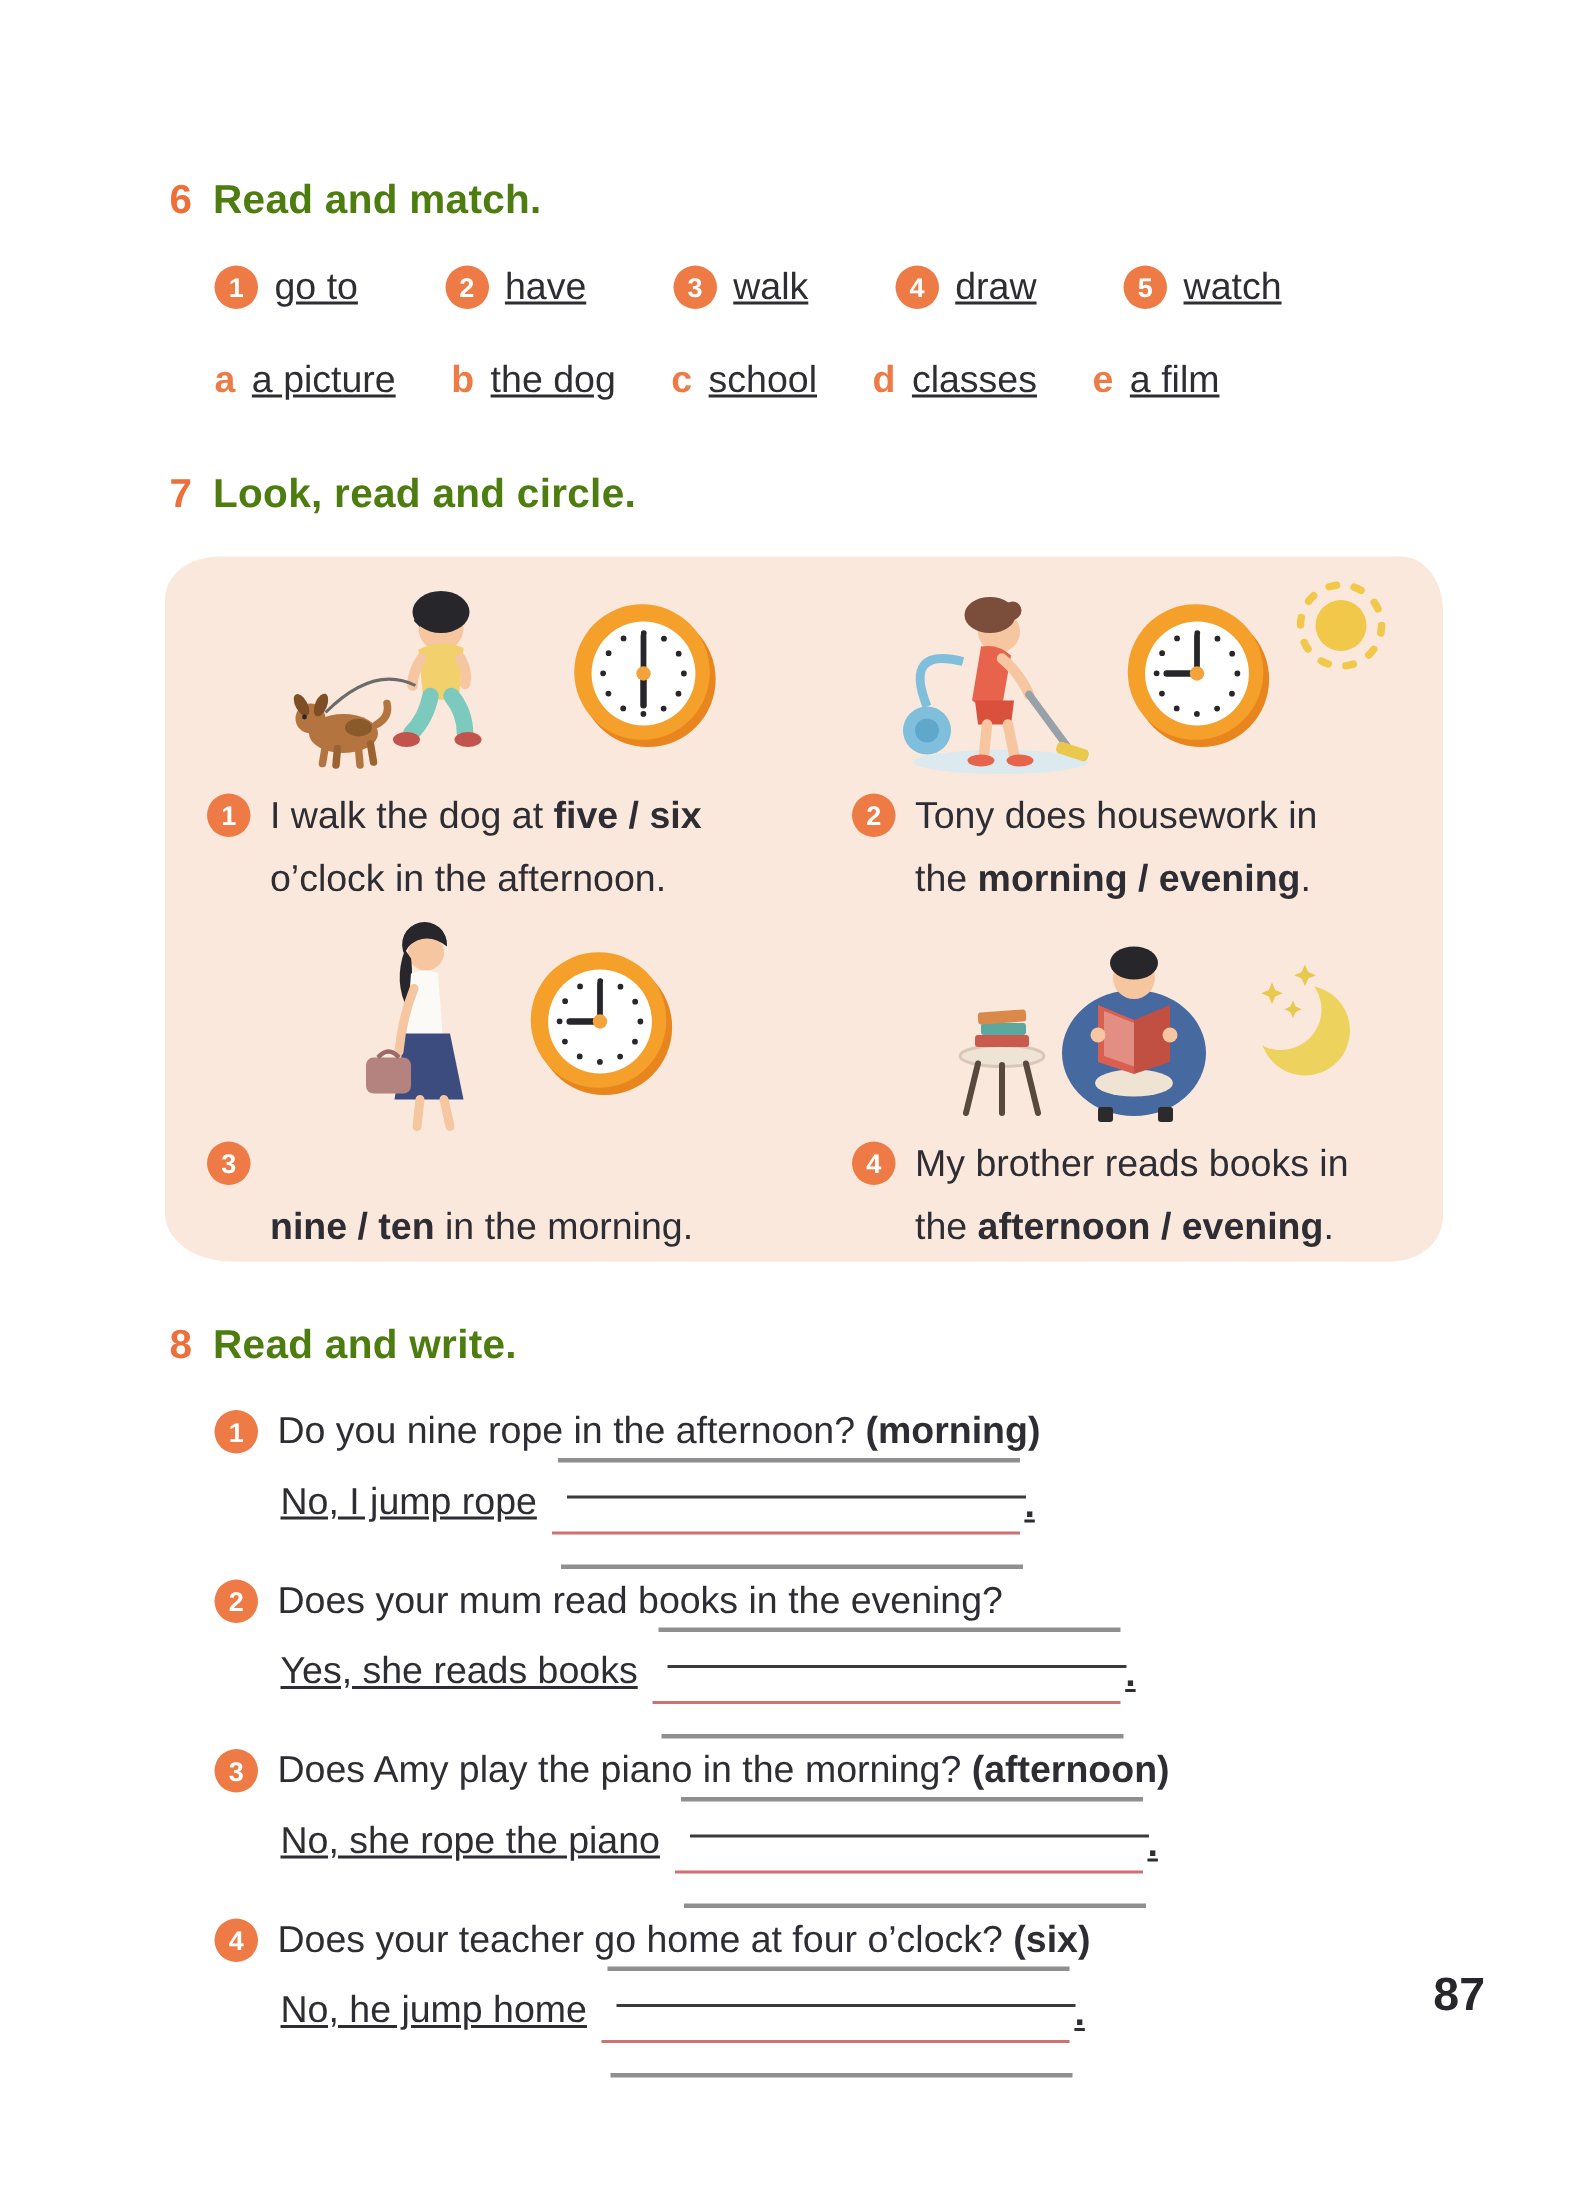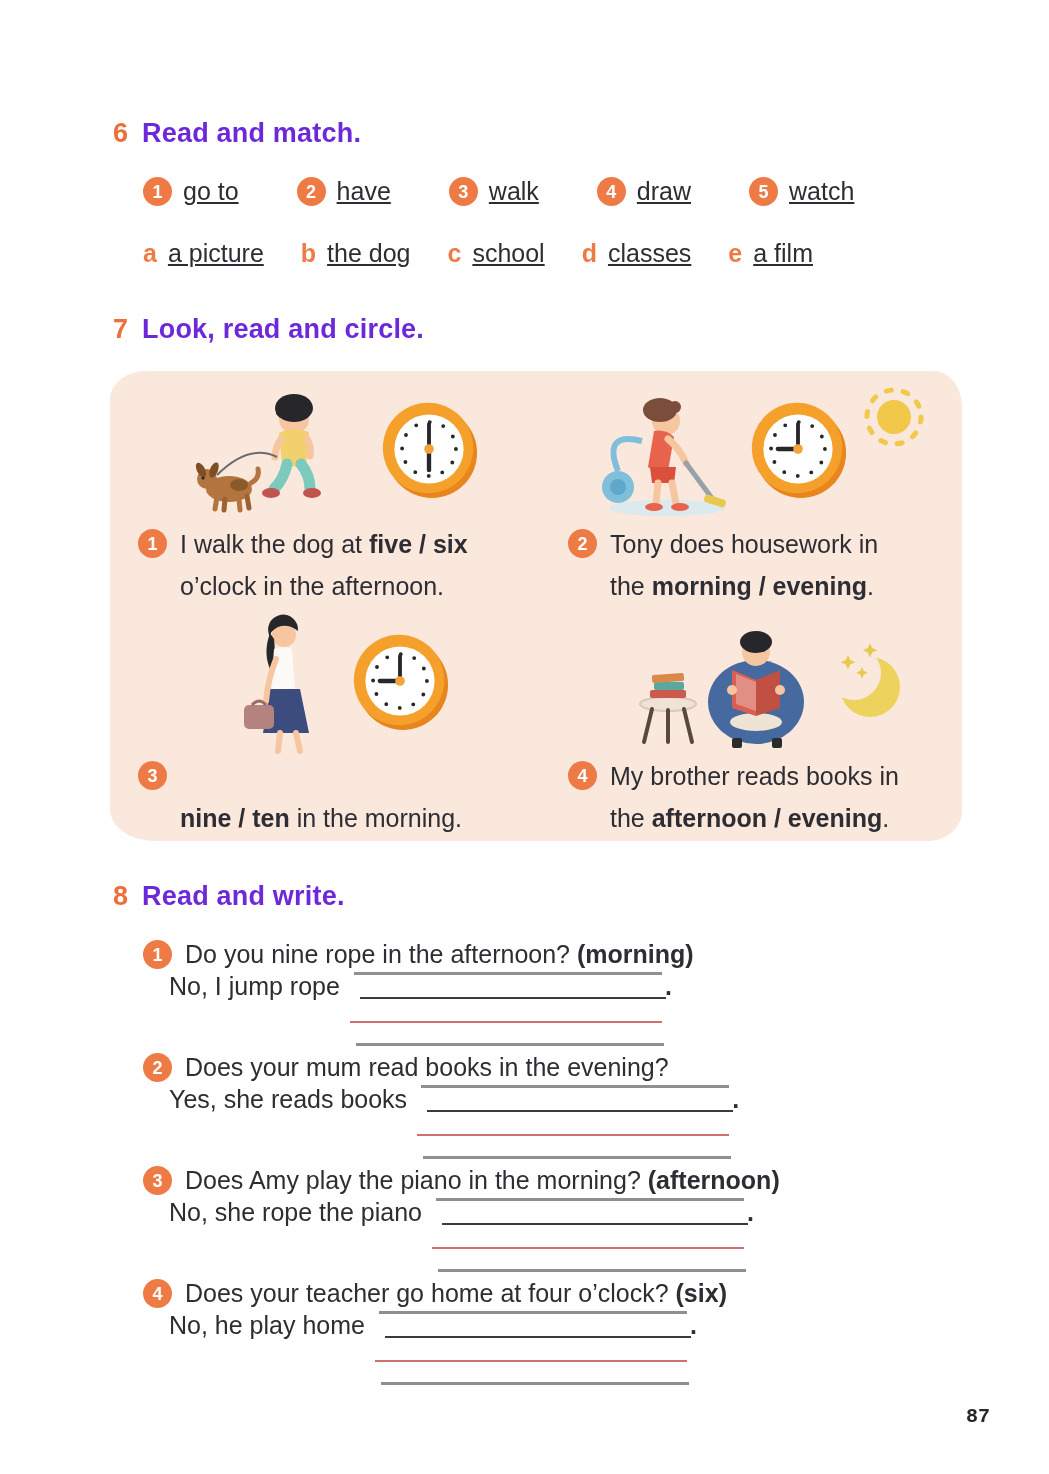--- a/index.html
+++ b/index.html
@@ -4,21 +4,21 @@
 <style>
   * { margin:0; padding:0; box-sizing:border-box; }
   html,body { background:#ffffff; }
   body { font-family:"Liberation Sans","DejaVu Sans",sans-serif; color:#2D2D33; }
   .page { position:relative; width:1049px; height:1474px; background:#ffffff; overflow:hidden;
           padding:118px 80px 0 113px; }
 
   
   .ex-header { display:flex; align-items:baseline; gap:14px; font-size:27px; font-weight:700; }
   .ex-header .ex-num { color:#ED6F39; }
-  .ex-header .ex-title { color:#6d28d9; letter-spacing:0.2px; }
+  .ex-header .ex-title { color:#4d7c0f; letter-spacing:0.2px; }
 
   
   .num-circle { flex:0 0 auto; width:29px; height:29px; border-radius:50%; background:#EE7B46;
                 color:#ffffff; font-weight:700; font-size:18px; display:flex; align-items:center;
                 justify-content:center; line-height:1; }
   .letter { color:#EE7B46; font-weight:700; font-size:25px; }
 
   
   .match-row { display:flex; align-items:center; margin-left:30px; }
   .match-row.numbered { margin-top:28px; gap:58px; }
@@ -40,31 +40,31 @@
   .cell4 .itemtext { margin-left:8px;  }
   .itemtext .num-circle { margin-top:6px; }
   .b { font-weight:700; }
 
   
   .ex8-header { margin-top:40px; }
   .ex8-list { margin-top:24px; margin-left:30px; }
   .ex8-item { margin-bottom:3px; }
   .q { display:flex; gap:13px; align-items:flex-start; font-size:25px; line-height:36px; }
   .q .num-circle { margin-top:4px; }
-  .answer { display:flex; align-items:flex-start; margin-left:26px; margin-top:0px; }
+  .answer { display:flex; align-items:center; margin-left:44px; margin-top:0px;text-decoration:underline; }
   .answer .prefix { font-size:25px; padding-bottom:15px; }
   .guide { position:relative; width:312px; height:74px; margin-left:10px; }
   .guide .l1 { position:absolute; top:0;    left:4px; right:0;  height:3px; background:#8F8F8F; }
   .guide .l2 { position:absolute; top:25px; left:10px; right:-4px; height:2px; background:#3B3B3B; }
   .guide .l3 { position:absolute; top:49px; left:0;   right:0;  height:2px; background:#D07070; }
   .guide .l4 { position:absolute; bottom:0; left:6px; right:-2px; height:3px; background:#8F8F8F; }
   .answer .suffix { font-size:25px; font-weight:700; padding-bottom:12px; margin-left:3px; }
 
   
-  .page-num { position:absolute; top:1405px; right:59px; font-size:20px; font-weight:700; color:#26262B;font-family:Liberation Mono, monospace; }
+  .page-num { position:absolute; top:1312px; right:59px; font-size:31px; font-weight:700; color:#26262B; }
 </style>
 </head>
 <body>
 
 <div class="page">
 
   <div class="ex-header">
     <span class="ex-num">6</span>
     <span class="ex-title">Read and match.</span>
   </div>
@@ -353,21 +353,21 @@
         <span class="suffix">.</span>
       </div>
     </div>
 
     <div class="ex8-item">
       <div class="q">
         <span class="num-circle">4</span>
         <p><span>Does your teacher go home at four o’clock? </span><span class="b">(six)</span></p>
       </div>
       <div class="answer">
-        <span class="prefix">No, he play home</span>
+        <span class="prefix">No, he jump home</span>
         <span class="guide">
           <span class="l1"></span>
           <span class="l2"></span>
           <span class="l3"></span>
           <span class="l4"></span>
         </span>
         <span class="suffix">.</span>
       </div>
     </div>
 

